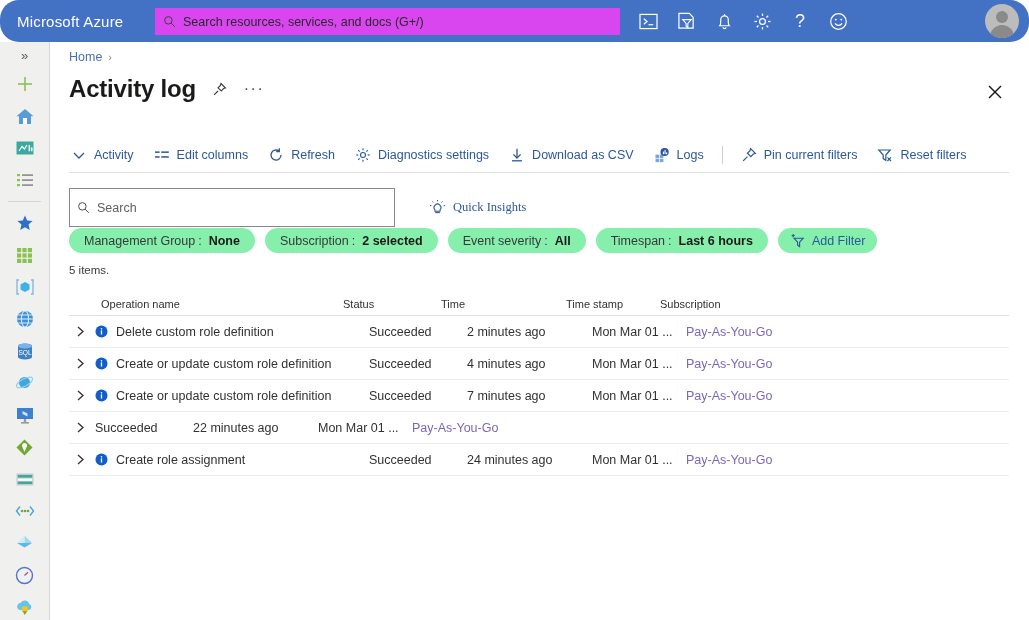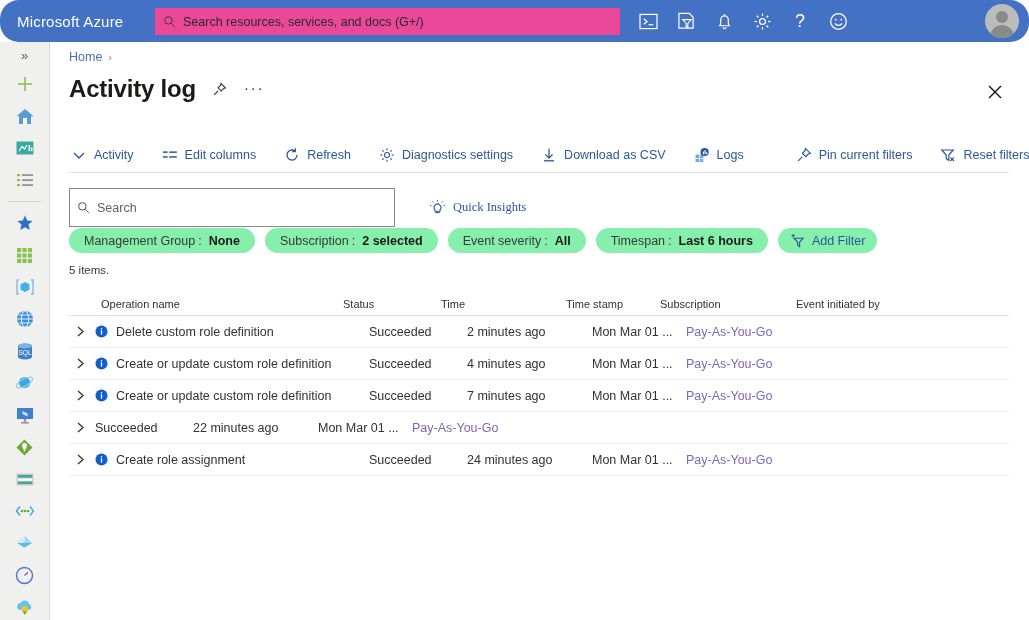--- a/index.html
+++ b/index.html
@@ -18,21 +18,21 @@
     position: absolute; top: 0; left: 0; width: 1029px; height: 42px;
     background: #4371c4;
     display: flex; align-items: center; border-radius: 19px;
   }
   .brand {
     color: #ffffff; font-size: 15px; letter-spacing: .2px;
     margin-left: 17px; white-space: nowrap;
   }
   .globalsearch {
     position: absolute; left: 155px; top: 8px; width: 465px; height: 27px;
-    background: #ec4899; display: flex; align-items: center;
+    background: #d946ef; display: flex; align-items: center;
     padding: 0 8px;
   }
   .globalsearch .ph { font-size: 12.5px; color: #2a2a2a; margin-left: 7px; }
   .topicons { position: absolute; left: 636px; top: 0; height: 42px; display: flex; align-items: center; gap: 14px; }
   .topicon { width: 24px; height: 24px; display: flex; align-items: center; justify-content: center; cursor: pointer; }
   .avatar {
     position: absolute; right: 10px; top: 4px; width: 34px; height: 34px;
     border-radius: 50%; background: #bcbcbc; overflow: hidden;
   }
   .avatar .head { position:absolute; left:11px; top:7px; width:12px; height:12px; border-radius:50%; background:#8a8a8a; }
@@ -57,21 +57,21 @@
 
   .titlerow { position:absolute; left:18px; top:33px; display:flex; align-items:center; gap:14px; }
   .pagetitle { font-size: 24px; font-weight: 600; color: #1b1a19; letter-spacing: -.2px; }
   .tinybtn { cursor: pointer; display:flex; align-items:center; justify-content:center; width:20px; height:20px; }
   .ellipsis { color:#4a4a4a; font-size:16px; letter-spacing:1.5px; line-height:10px; }
   .closebtn { position:absolute; right:22px; top:40px; width:22px; height:22px; cursor:pointer; }
 
   
   .cmdbar {
     position:absolute; left:18px; top:96px; width: 940px; height:34px;
-    display:flex; align-items:center; gap: 8px;
+    display:flex; align-items:center; gap: 0px;
   }
   .cmdbar-line { position:absolute; left:18px; top:130px; width:940px; height:1px; background:#e1e1e1; }
   .cmd { display:flex; align-items:center; gap:7px; padding: 0 10px; height: 30px; cursor:pointer; white-space:nowrap; }
   .cmd:first-child { padding-left: 2px; }
   .cmd .lbl { font-size: 12.5px; color: #2b579a; }
   .cmd-div { width:1px; height:18px; background:#d0d0d0; margin: 0 8px; }
 
   
   .searchrow { position:absolute; left:18px; top:146px; display:flex; align-items:center; }
   .searchbox {
@@ -507,21 +507,20 @@
 
     <div class="itemcount">5 items.</div>
 
     <div class="table">
       <div class="thead">
         <div class="th c-op hdr-op">Operation name</div>
         <div class="th c-st">Status</div>
         <div class="th c-tm">Time</div>
         <div class="th c-ts">Time stamp</div>
         <div class="th c-sub">Subscription</div>
-        <div class="th c-ini">Event initiated by</div>
       </div>
 
       <div class="tr">
         <div class="td c-exp">
           <svg width="11" height="13" viewBox="0 0 11 13">
             <polyline points="3,2 8,6.5 3,11" fill="none" stroke="#323130" stroke-width="1.3"></polyline>
           </svg>
         </div>
         <div class="td c-op">
           <svg class="infoicon" viewBox="0 0 16 16">

